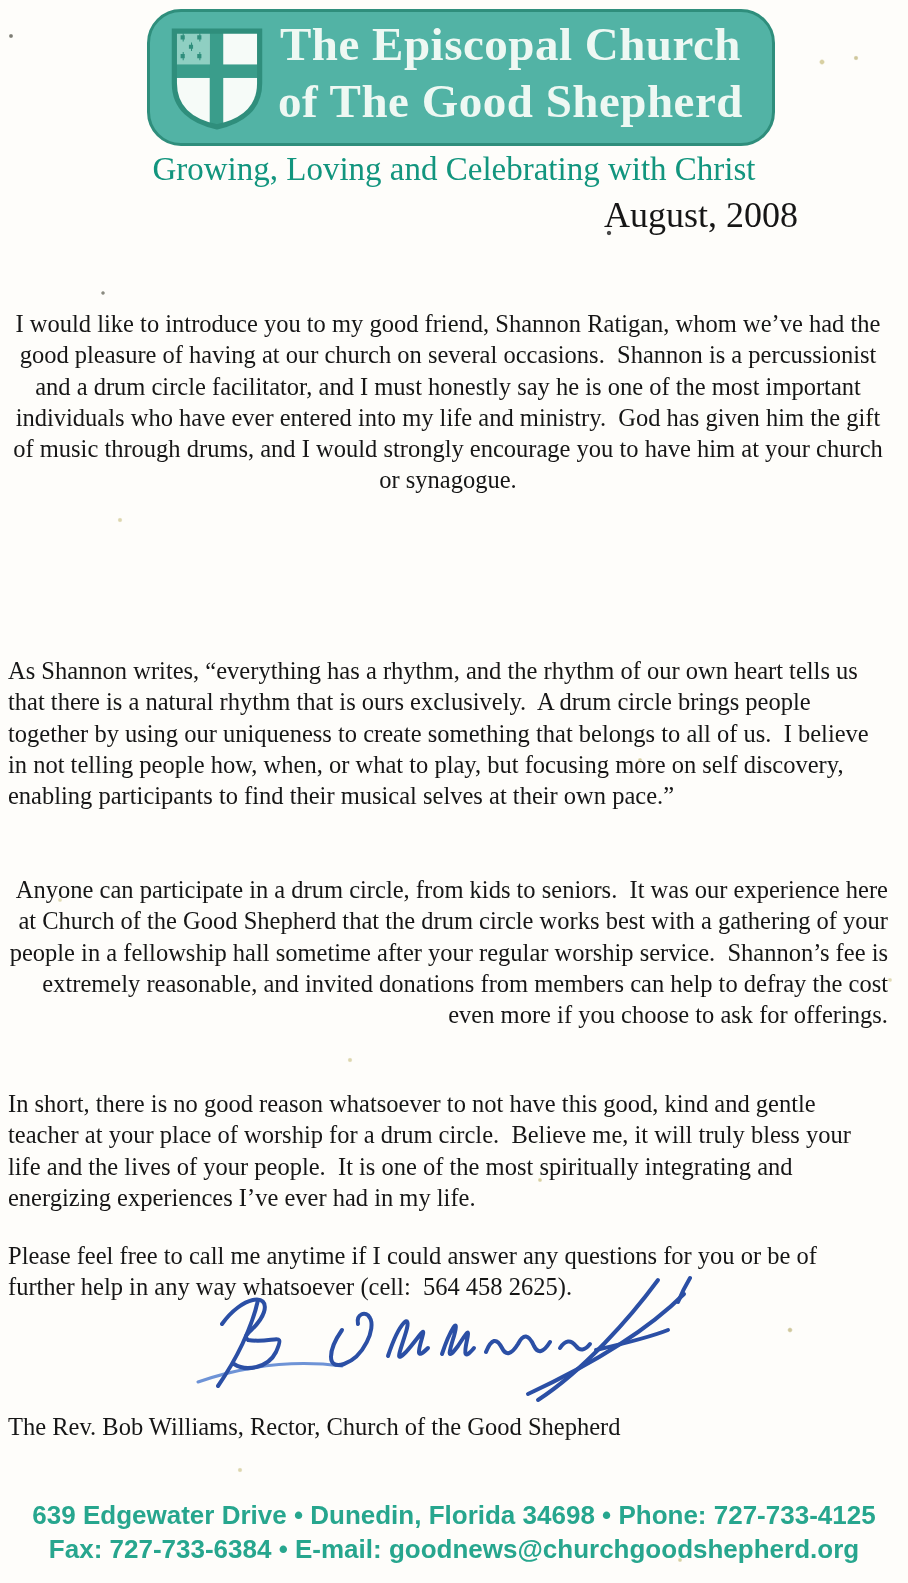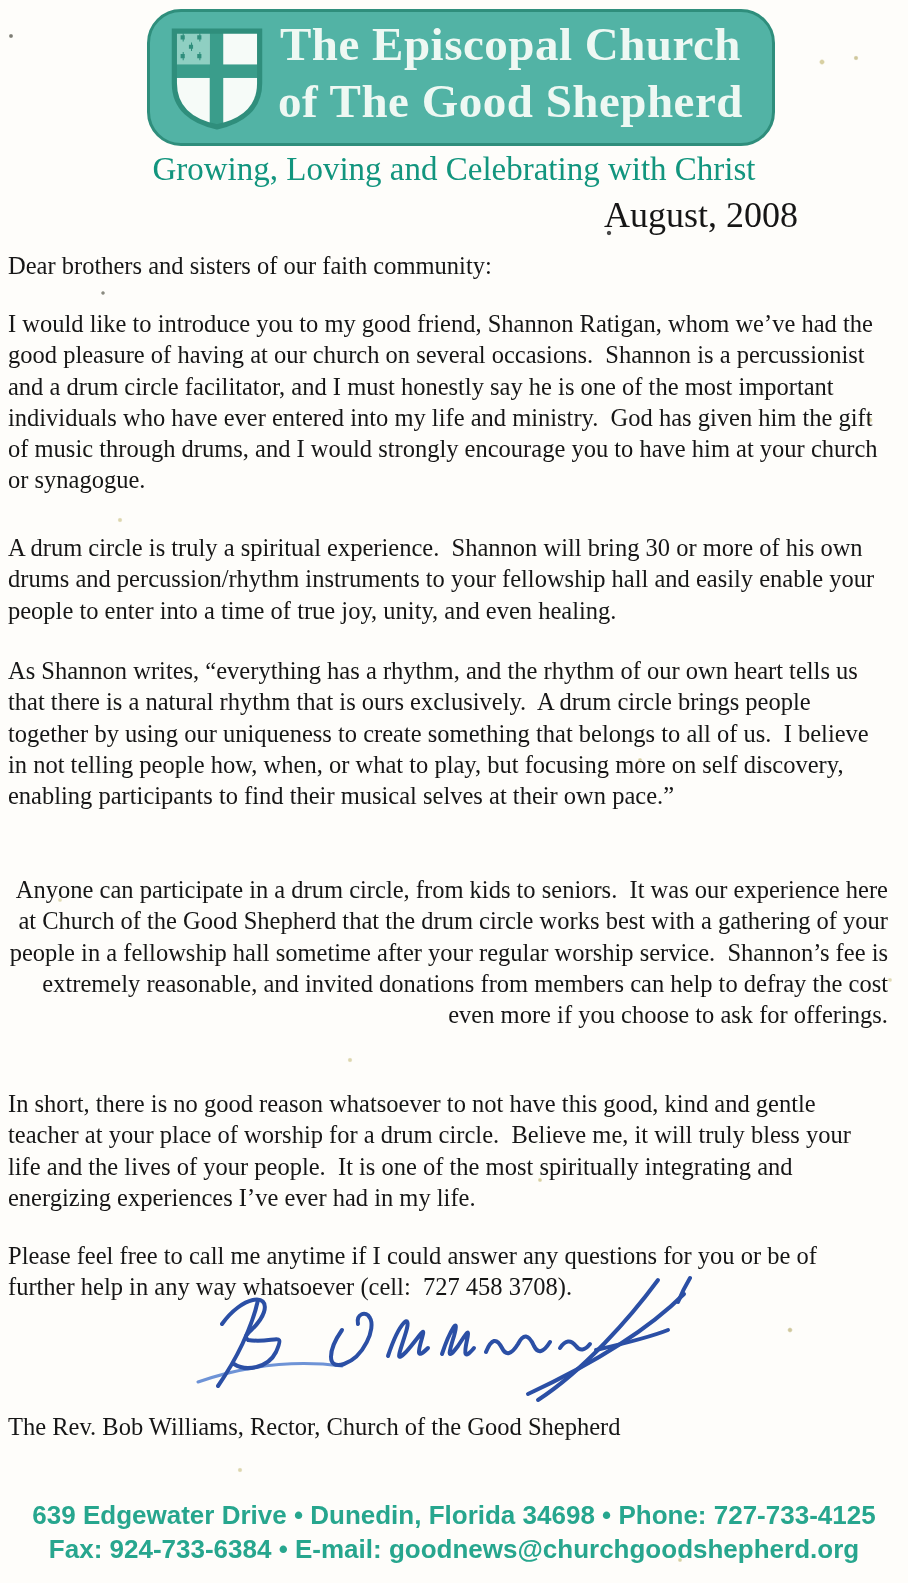--- a/index.html
+++ b/index.html
@@ -40,21 +40,21 @@
   .tagline {
     position:absolute; left:24px; top:151px; width:860px; text-align:center;
     color:#12957e; font-weight:normal; font-size:33px; white-space:nowrap;
   }
   .date { position:absolute; left:604px; top:194px; font-size:36px; }
   .body-block {
     position:absolute; left:8px; width:880px;
     font-size:24.5px; line-height:31.3px; white-space:pre-wrap;
   }
   .salutation { top:250px; }
-  .para-1 { top:308px; }
+  .para-1 { top:308px;text-align:center; }
   .para-2 { top:532px; }
   .para-3 { top:655px; }
   .para-4 { top:874px;text-align:right; }
   .para-5 { top:1088px; }
   .para-6 { top:1240px; }
   .closing { top:1332px; }
   .signer  { top:1411px; }
   .signature { position:absolute; left:192px; top:1272px; width:500px; height:136px; }
   .footer {
     position:absolute; left:0; width:908px; text-align:center;
@@ -94,27 +94,25 @@
     <div class="banner-title">
       <div>The Episcopal Church</div>
       <div>of The Good Shepherd</div>
     </div>
   </div>
 
   <div class="tagline">Growing, Loving and Celebrating with Christ</div>
 
   <div class="date">August, 2008</div>
 
-  <div class="body-block salutation">Dear brothers and sisters of our faith community:</div>
   <div class="body-block para-1">I would like to introduce you to my good friend, Shannon Ratigan, whom we’ve had the good pleasure of having at our church on several occasions.  Shannon is a percussionist and a drum circle facilitator, and I must honestly say he is one of the most important individuals who have ever entered into my life and ministry.  God has given him the gift of music through drums, and I would strongly encourage you to have him at your church or synagogue.</div>
-  <div class="body-block para-2">A drum circle is truly a spiritual experience.  Shannon will bring 30 or more of his own drums and percussion/rhythm instruments to your fellowship hall and easily enable your people to enter into a time of true joy, unity, and even healing.</div>
   <div class="body-block para-3">As Shannon writes, “everything has a rhythm, and the rhythm of our own heart tells us that there is a natural rhythm that is ours exclusively.  A drum circle brings people together by using our uniqueness to create something that belongs to all of us.  I believe in not telling people how, when, or what to play, but focusing more on self discovery, enabling participants to find their musical selves at their own pace.”</div>
   <div class="body-block para-4">Anyone can participate in a drum circle, from kids to seniors.  It was our experience here at Church of the Good Shepherd that the drum circle works best with a gathering of your people in a fellowship hall sometime after your regular worship service.  Shannon’s fee is extremely reasonable, and invited donations from members can help to defray the cost even more if you choose to ask for offerings.</div>
   <div class="body-block para-5">In short, there is no good reason whatsoever to not have this good, kind and gentle teacher at your place of worship for a drum circle.  Believe me, it will truly bless your life and the lives of your people.  It is one of the most spiritually integrating and energizing experiences I’ve ever had in my life.</div>
-  <div class="body-block para-6">Please feel free to call me anytime if I could answer any questions for you or be of further help in any way whatsoever (cell:  727 458 3708).</div>
+  <div class="body-block para-6">Please feel free to call me anytime if I could answer any questions for you or be of further help in any way whatsoever (cell:  564 458 2625).</div>
 
 
   <svg class="signature" viewBox="0 0 500 136">
     <g fill="none" stroke="#2b4fa5" stroke-width="4" stroke-linecap="round">
       <path d="M6,110 C52,94 102,88 150,94" stroke="#6e93d6" stroke-width="3"></path>
       <path d="M66,28 C60,56 44,88 26,114"></path>
       <path d="M30,52 C50,24 78,20 72,40 C66,58 48,62 56,68 C82,72 94,58 84,80 C76,96 54,100 42,92"></path>
       <path d="M150,58 C136,78 134,98 152,92 C172,85 184,56 178,46 C174,38 164,42 166,52"></path>
       <path d="M196,84 C208,48 220,40 214,60 C208,80 202,92 214,80 C228,64 234,52 230,66 C226,80 224,88 236,76"></path>
       <path d="M250,82 C258,58 268,42 262,64 C257,80 254,90 266,74 C274,62 278,54 275,68 C272,82 272,88 282,76"></path>
@@ -123,15 +121,15 @@
       <path d="M404,78 C430,72 456,66 476,58"></path>
       <path d="M466,8 C438,46 392,98 346,128"></path>
       <path d="M336,122 C396,94 452,62 492,22"></path>
       <path d="M486,30 C491,18 495,11 498,6"></path>
     </g>
   </svg>
 
   <div class="body-block signer">The Rev. Bob Williams, Rector, Church of the Good Shepherd</div>
 
   <div class="footer footer-1">639 Edgewater Drive • Dunedin, Florida 34698 • Phone: 727-733-4125</div>
-  <div class="footer footer-2">Fax: 924-733-6384 • E-mail: goodnews@churchgoodshepherd.org</div>
+  <div class="footer footer-2">Fax: 727-733-6384 • E-mail: goodnews@churchgoodshepherd.org</div>
 
 </div>
 
 </body></html>

